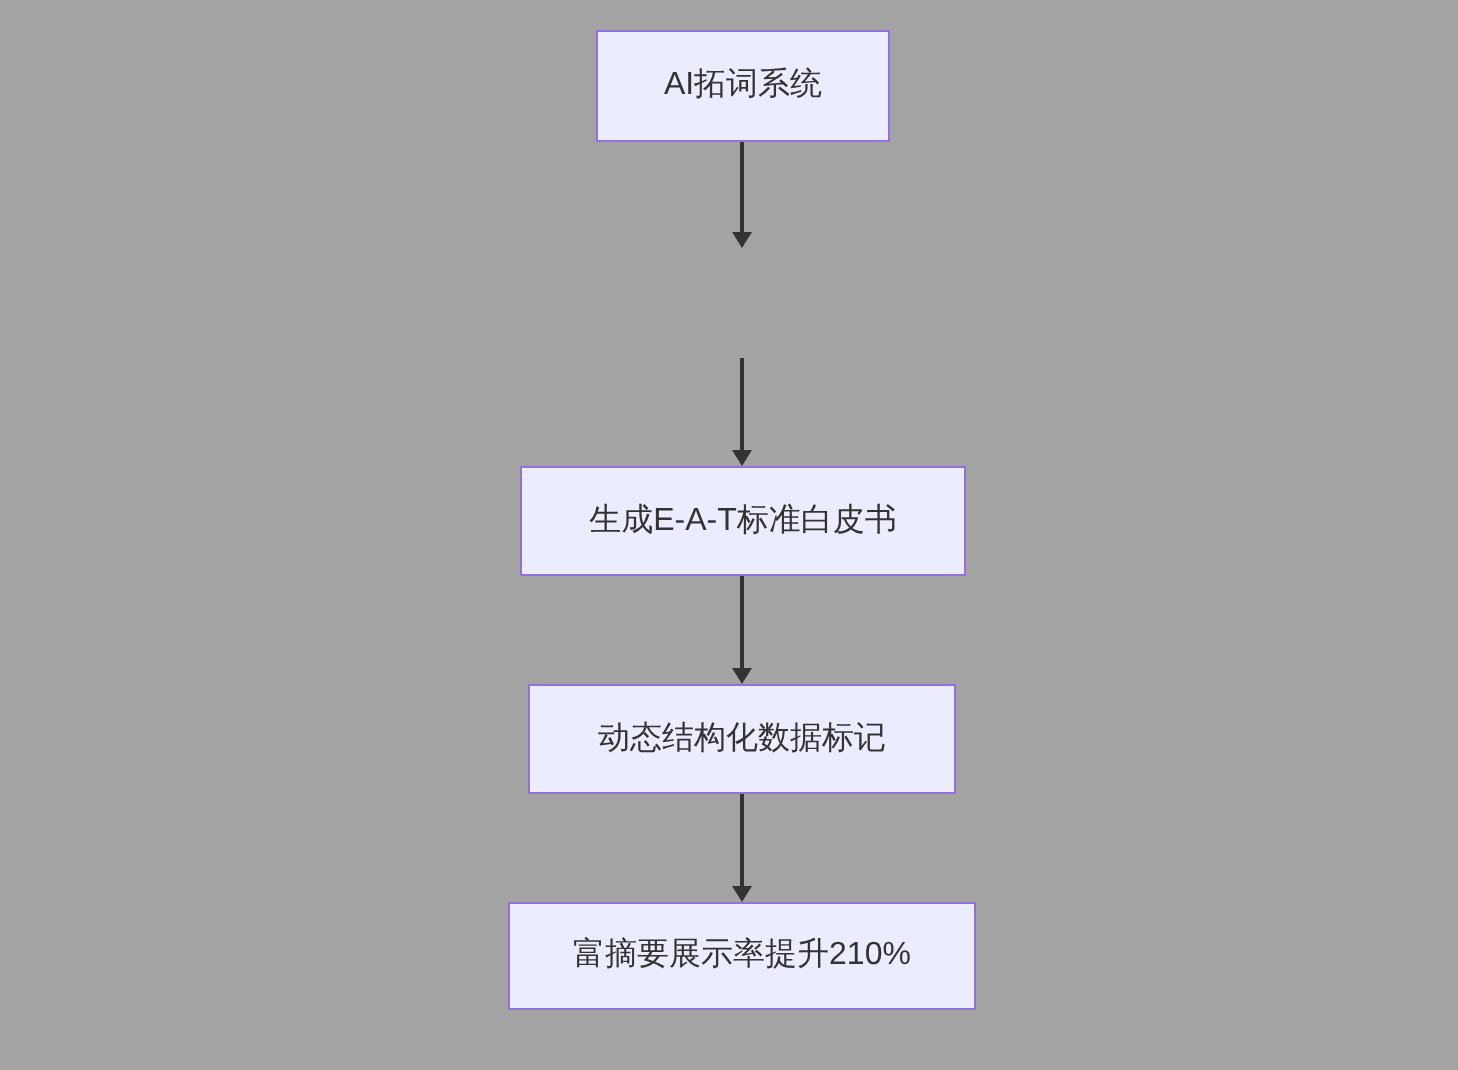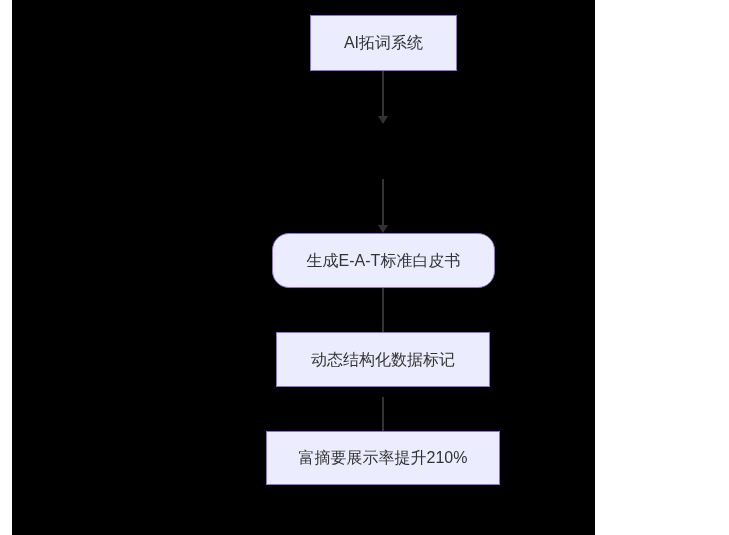--- a/index.html
+++ b/index.html
@@ -2,46 +2,45 @@
 <html><head>
 <meta charset="utf-8">
 <style>
   html, body {
     margin: 0;
     padding: 0;
     font-family: "Liberation Sans", "DejaVu Sans", sans-serif;
   }
   .canvas {
     position: relative;
-    width: 583px;
+    width: 729px;
     height: 535px;
-    background: #000000;
+    background: #a3a3a3;
     overflow: hidden;
-    margin-left: 12px;
   }
   .node {
     position: absolute;
     box-sizing: border-box;
     background: #ECECFF;
     border: 1.3px solid #9370DB;
     display: flex;
     align-items: center;
     justify-content: center;
   }
   .node-label {
     color: #333333;
     font-size: 16px;
     line-height: 1;
     white-space: nowrap;
   }
   .node-1 { left: 298px; top: 15px;  width: 147px; height: 56px; }
   .node-2 { left: 275px; top: 124px; width: 190px; height: 55px; }
-  .node-3 { left: 260px; top: 233px; width: 223px; height: 55px; border-radius: 17px; }
-  .node-4 { left: 264px; top: 332px; width: 214px; height: 55px; }
-  .node-5 { left: 254px; top: 431px; width: 234px; height: 54px; }
+  .node-3 { left: 260px; top: 233px; width: 223px; height: 55px; }
+  .node-4 { left: 264px; top: 342px; width: 214px; height: 55px; }
+  .node-5 { left: 254px; top: 451px; width: 234px; height: 54px; }
 
   .edge {
     position: absolute;
     left: 366px;
     width: 10px;
   }
   .edge-1 { top: 71px;  height: 53px; }
   .edge-2 { top: 179px; height: 54px; }
   .edge-3 { top: 288px; height: 54px; }
   .edge-4 { top: 397px; height: 54px; }

